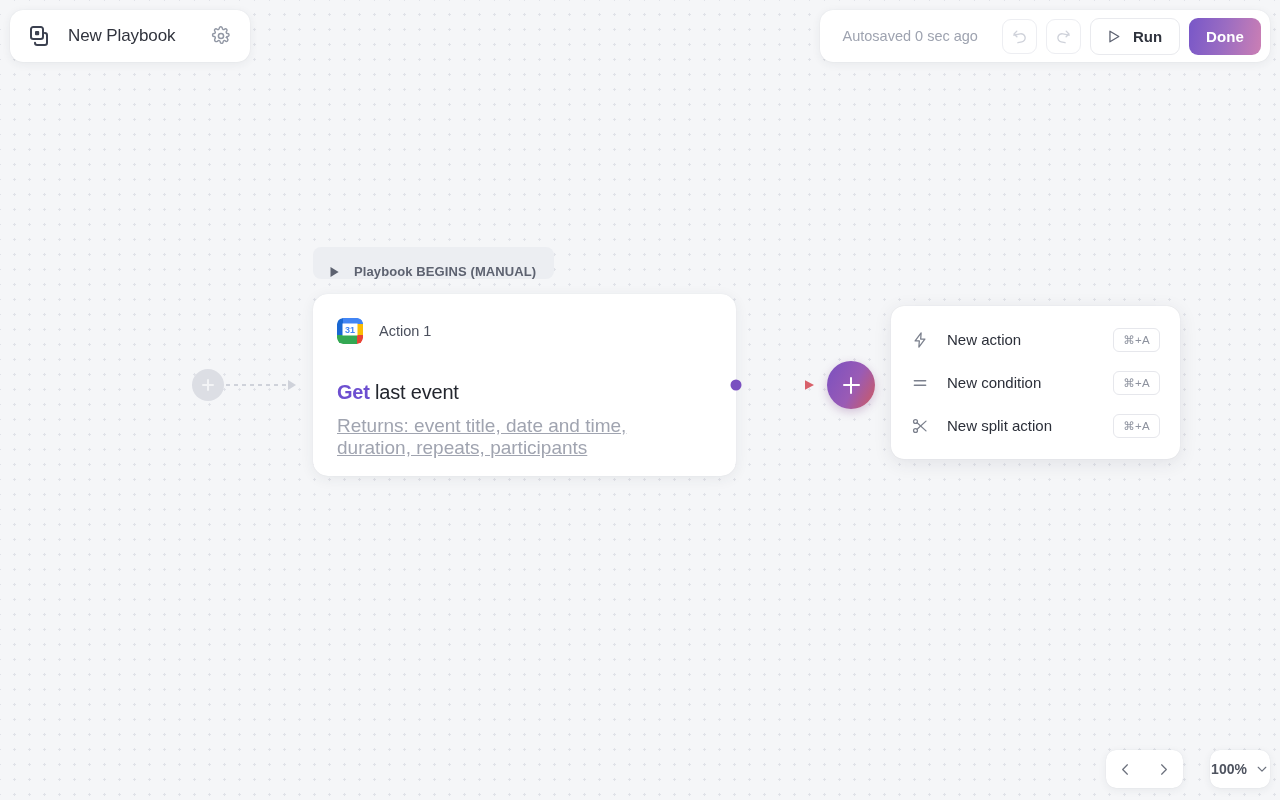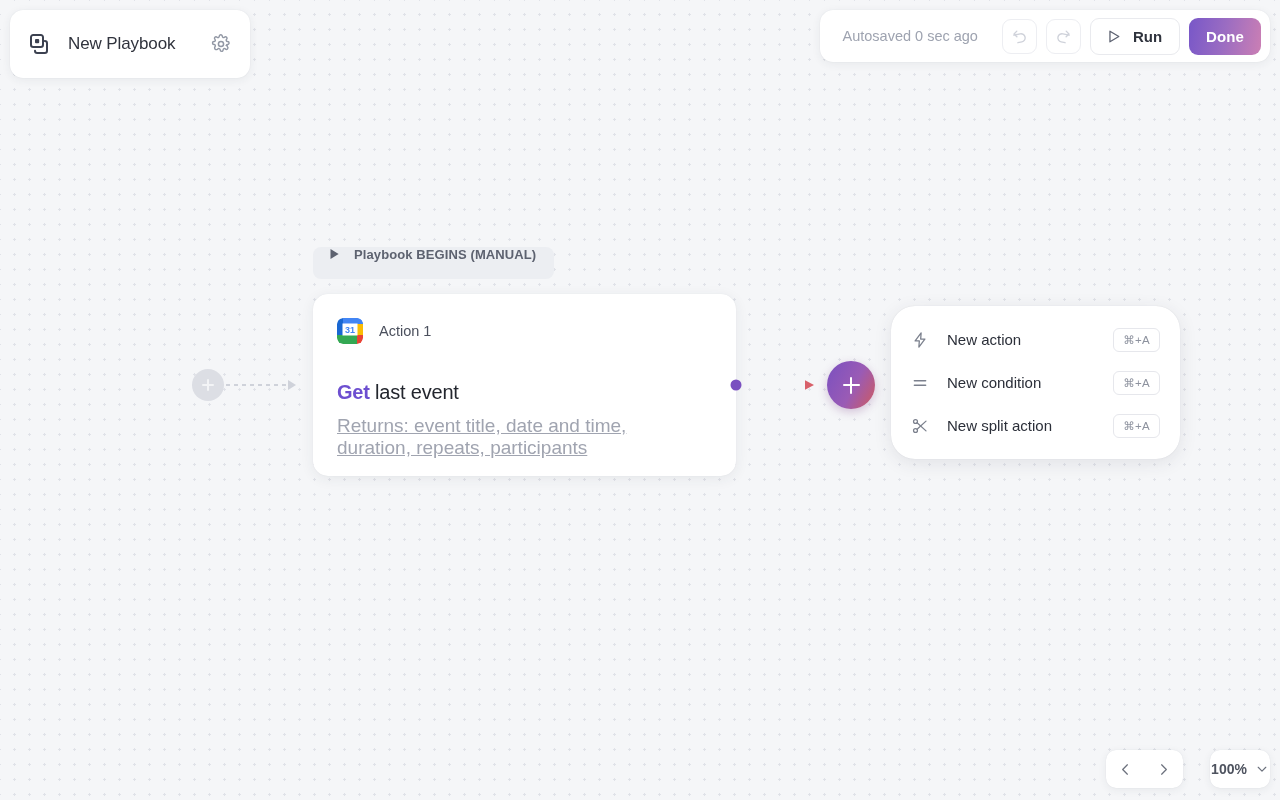--- a/index.html
+++ b/index.html
@@ -17,21 +17,21 @@
     background-size: 15px 15px;
     background-position: 7px 7px;
     position: relative;
     -webkit-font-smoothing: antialiased;
   }
 
   
   .title-card {
     position: absolute;
     left: 10px; top: 10px;
-    width: 240px; height: 68px;
+    width: 240px; height: 52px;
     background: #ffffff;
     border-radius: 13px;
     box-shadow: 0 2px 10px rgba(45,50,70,0.07), 0 0 1px rgba(45,50,70,0.12);
     display: flex;
     align-items: center;
     padding: 0 16px;
   }
   .logo-icon {
     width: 26px; height: 26px;
     flex: 0 0 26px;
@@ -139,21 +139,21 @@
   }
 
   
   .trigger-pill {
     position: absolute;
     left: 313px; top: 247px;
     height: 32px;
     background: #eceef2;
     border-radius: 8px;
     display: flex;
-    align-items: flex-start;
+    align-items: flex-end;
     padding: 0 18px 0 14px;
     gap: 13px;
   }
   .trigger-label {
     font-size: 13px;
     font-weight: bold;
     color: #5d6270;
     letter-spacing: 0.1px;
     white-space: nowrap;
   }
@@ -228,21 +228,21 @@
   }
   .plus-node::before { width: 17px; height: 2.4px; }
   .plus-node::after  { width: 2.4px; height: 17px; }
 
   
   .context-menu {
     position: absolute;
     left: 891px; top: 306px;
     width: 289px; height: 153px;
     background: #ffffff;
-    border-radius: 24px;
+    border-radius: 13px;
     box-shadow: 0 4px 18px rgba(45,50,70,0.1), 0 0 1px rgba(45,50,70,0.14);
     padding: 12px 0;
   }
   .menu-item {
     height: 43px;
     display: flex;
     align-items: center;
     padding: 0 20px 0 18px;
     cursor: pointer;
   }

